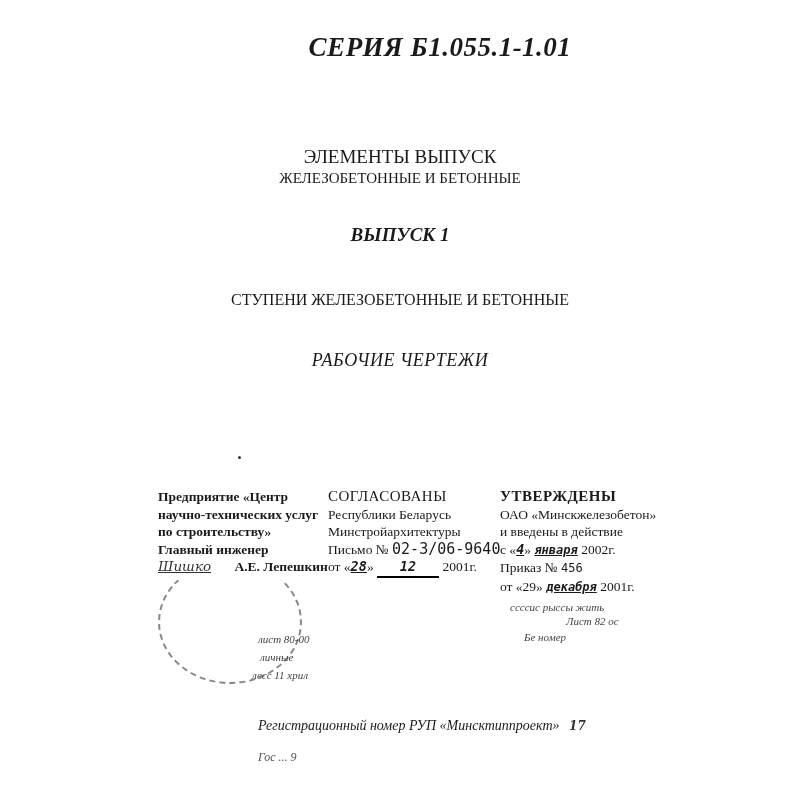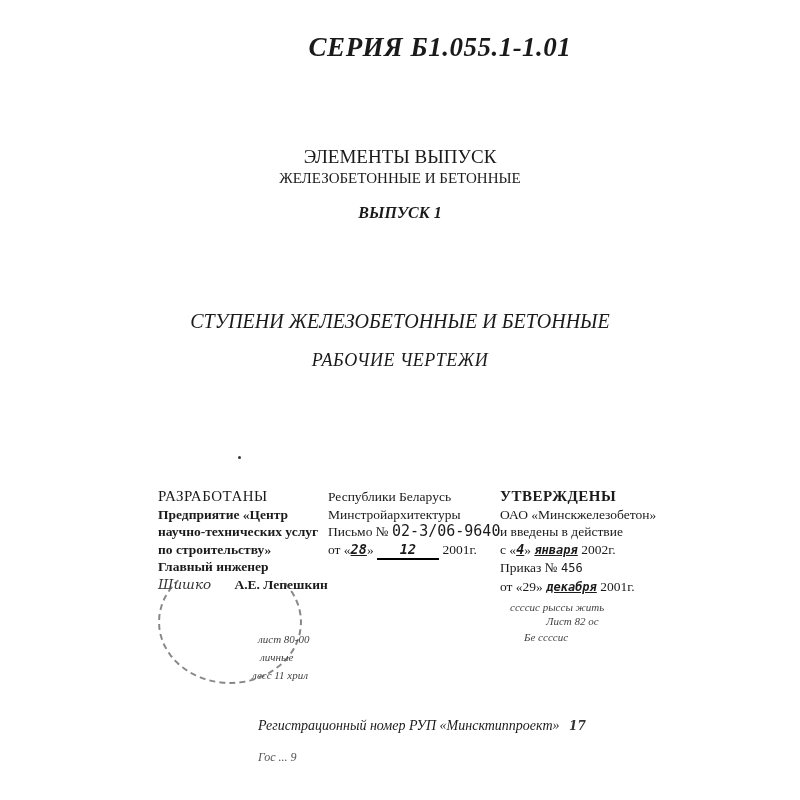--- a/index.html
+++ b/index.html
@@ -3,22 +3,22 @@
 <meta charset="utf-8">
 <style>
   html, body { margin: 0; padding: 0; background: #ffffff; }
   body { width: 800px; height: 800px; position: relative; overflow: hidden;
          font-family: "Liberation Serif", "DejaVu Serif", serif; color: #1a1a1a; }
   .abs { position: absolute; }
   .center { left: 0; width: 800px; text-align: center; }
   .series { top: 32px; font-size: 27px; font-weight: bold; font-style: italic; letter-spacing: 0.5px; padding-left: 40px; }
   .t1 { top: 146px; font-size: 19px; }
   .t2 { top: 170px; font-size: 15px; }
-  .issue { top: 204px; font-size: 16px; font-weight: bold; font-style: italic; }
-  .sub1 { top: 310px; font-size: 20px; font-style: italic; }
+  .issue { top: 224px; font-size: 19px; font-weight: bold; font-style: italic; }
+  .sub1 { top: 291px; font-size: 16px; }
   .sub2 { top: 350px; font-size: 18px; font-style: italic; letter-spacing: 0.5px; }
   .col { font-size: 13.5px; line-height: 17.5px; }
   .col .head { font-size: 15px; letter-spacing: 0.5px; }
   .col .bold { font-weight: bold; }
   .hw { font-family: "DejaVu Sans Mono", monospace; font-style: italic; text-decoration: underline; font-weight: bold; }
   .dot { width: 3px; height: 3px; background: #333; border-radius: 50%; }
   .stamp { left: 158px; top: 560px; width: 140px; height: 120px; border: 2px dashed #555;
            border-radius: 50%; opacity: 0.7; border-top-color: transparent; }
   .sig { font-family: "DejaVu Serif", serif; font-style: italic; color: #333; }
   .handnote { font-size: 11px; font-style: italic; color: #444; line-height: 14px; }
@@ -32,38 +32,38 @@
 <div class="abs center series">СЕРИЯ Б1.055.1-1.01</div>
 <div class="abs center t1">ЭЛЕМЕНТЫ ВЫПУСК</div>
 <div class="abs center t2">ЖЕЛЕЗОБЕТОННЫЕ И БЕТОННЫЕ</div>
 <div class="abs center issue">ВЫПУСК 1</div>
 <div class="abs center sub1">СТУПЕНИ ЖЕЛЕЗОБЕТОННЫЕ И БЕТОННЫЕ</div>
 <div class="abs center sub2">РАБОЧИЕ ЧЕРТЕЖИ</div>
 
 <div class="abs dot" style="left:238px; top:456px;"></div>
 
 <div class="abs col" style="left:158px; top:488px; width:175px;">
-  <div class="head">РАЗРАБОТАНЫ</div>
   <div class="bold">Предприятие «Центр</div>
   <div class="bold">научно-технических услуг</div>
   <div class="bold">по строительству»</div>
   <div class="bold">Главный инженер</div>
   <div style="white-space:nowrap;">
-    <span class="sig" style="">Шишко</span>
+    <span class="sig" style="text-decoration:underline;">Шишко</span>
     <span class="bold" style="margin-left:20px;">А.Е. Лепешкин</span>
   </div>
 </div>
 <div class="abs stamp"></div>
 <div class="abs handnote" style="left:258px; top:632px;">
   <div>лист 80-00</div>
   <div style="margin-left:2px; margin-top:4px;">личные</div>
   <div style="margin-left:-6px; margin-top:4px;">лесс 11 хрил</div>
 </div>
 
 <div class="abs col" style="left:328px; top:488px; width:170px;">
+  <div class="head">СОГЛАСОВАНЫ</div>
   <div>Республики Беларусь</div>
   <div>Минстройархитектуры</div>
   <div style="white-space:nowrap;">
     <span>Письмо №</span>
     <span style="font-family:'DejaVu Sans Mono',monospace; font-size:15px;">02-3/06-9640</span>
   </div>
   <div style="white-space:nowrap;">
     <span>от «</span><span class="hw">28</span><span>»</span>
     <span style="display:inline-block; width:62px; border-bottom:2px solid #000000; text-align:center;"><span class="hw" style="text-decoration:none;">12</span></span>
     <span>2001г.</span>
@@ -84,21 +84,21 @@
     <span style="font-family:'DejaVu Sans Mono',monospace; font-size:12px;">456</span>
   </div>
   <div style="white-space:nowrap;">
     <span>от «29»</span>
     <span class="hw" style="font-size:12px;">декабря</span>
     <span>2001г.</span>
   </div>
 </div>
 <div class="abs handnote" style="left:510px; top:600px;">
   <div>ссссис рыссы жить</div>
-  <div style="margin-left:36px;">Лист 82 ос</div>
-  <div style="margin-left:14px; margin-top:2px;">Бе ссссис</div>
+  <div style="margin-left:56px;">Лист 82 ос</div>
+  <div style="margin-left:14px; margin-top:2px;">Бе номер</div>
 </div>
 
 <div class="abs reg">
   <span>Регистрационный номер РУП «Минсктиппроект»</span>
   <span class="regnum sig" style="margin-left:6px;">17</span>
 </div>
 <div class="abs reg2">Гос ... 9</div>
 
 </body></html>

